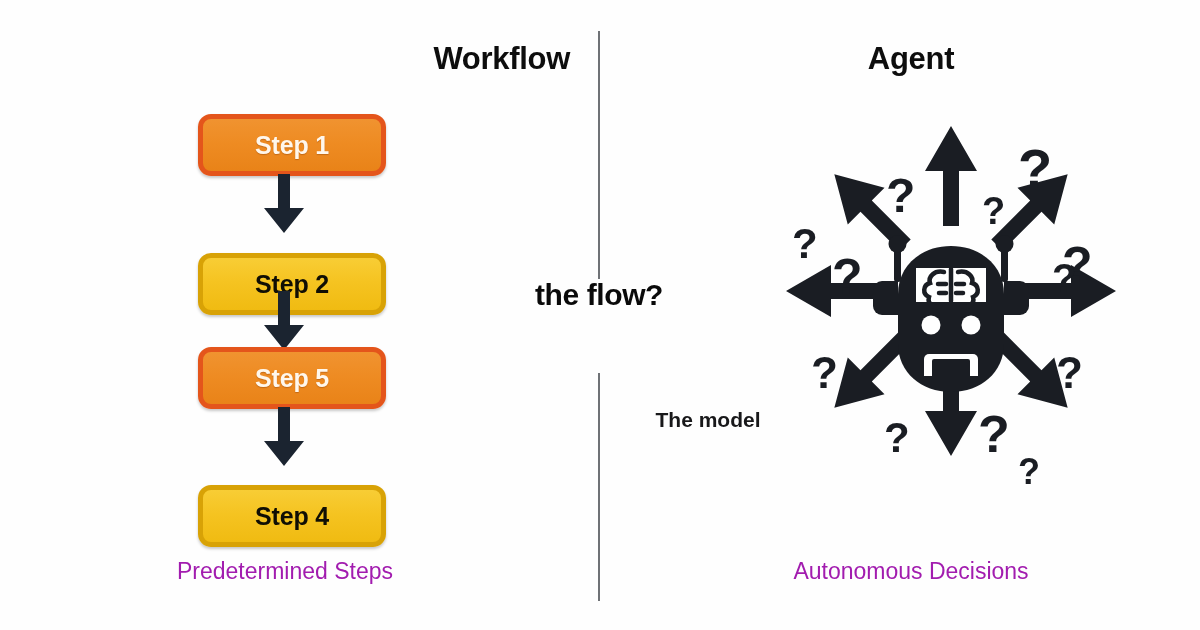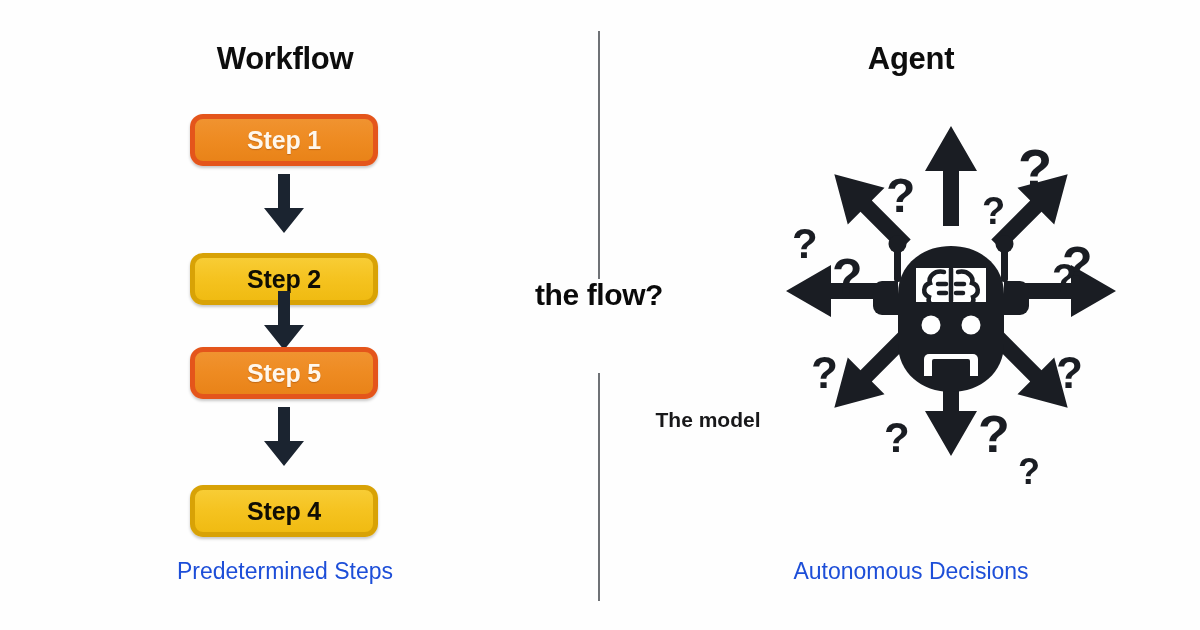--- a/index.html
+++ b/index.html
@@ -19,39 +19,39 @@
   
   .col-title {
     position: absolute;
     font-size: 31px;
     font-weight: bold;
     color: #0d0d0d;
     letter-spacing: -0.3px;
     text-align: center;
     white-space: nowrap;
   }
-  #title-workflow { left: 0; top: 41px; width: 570px; }
+  #title-workflow { left: 0; top: 41px; width: 570px; text-align: right; }
   #title-agent    { left: 626px; top: 41px; width: 570px; }
 
   
   .divider-seg {
     position: absolute;
     left: 598px;
     width: 1.6px;
     background: #6f7276;
   }
   #divider-top    { top: 31px;  height: 248px; }
   #divider-bottom { top: 373px; height: 228px; }
 
   
   .step-box {
     position: absolute;
-    left: 190px;
+    left: 198px;
     width: 188px;
-    height: 52px;
+    height: 62px;
     border-radius: 13px;
     box-sizing: border-box;
     display: flex;
     align-items: center;
     justify-content: center;
     font-size: 25px;
     font-weight: bold;
     letter-spacing: -0.2px;
     box-shadow: 0 2px 3px rgba(0,0,0,0.22);
   }
@@ -114,21 +114,21 @@
     top: 406px;
     width: 180px;
     text-align: center;
     font-weight: bold;
   }
 
   
   .caption {
     position: absolute;
     font-size: 23px;
-    color: #1d4ed8;
+    color: #a21caf;
     text-align: center;
     white-space: nowrap;
   }
   #caption-left  { left: 0;     top: 558px; width: 570px; }
   #caption-right { left: 626px; top: 558px; width: 570px; }
 
   
   #agent-cluster {
     position: absolute;
     left: 756px;

